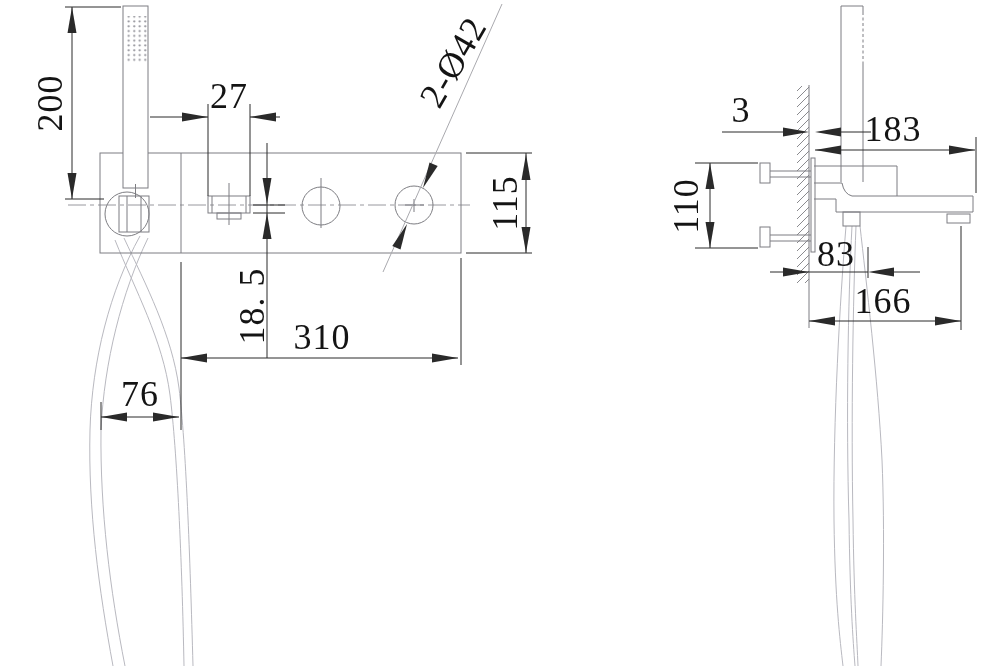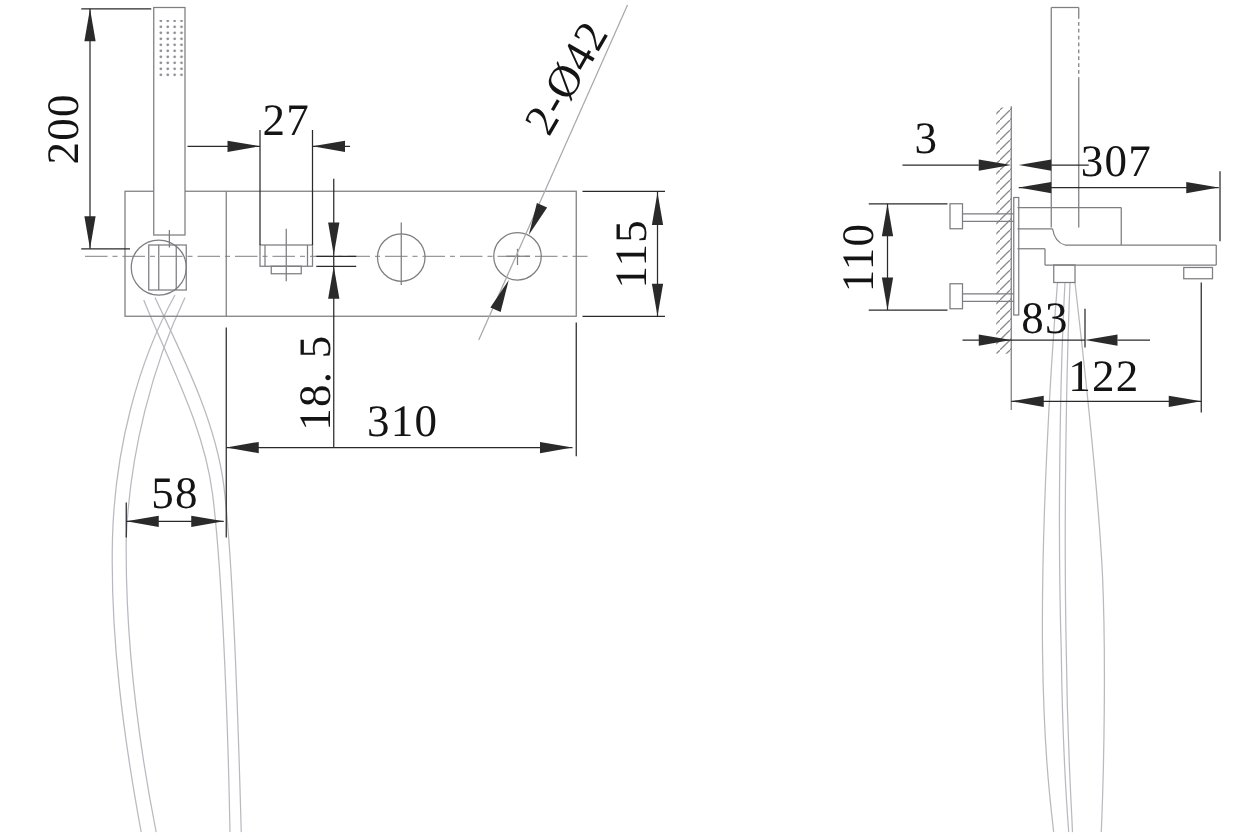--- a/index.html
+++ b/index.html
@@ -201,21 +201,21 @@
       <path d="M961,321 L935,316.5 L935,325.5 Z"></path>
     </g>
   </svg>
 
   <span class="dim rot90" style="left:50px;top:103px">200</span>
   <span class="dim" style="left:229px;top:96px">27</span>
   <span class="dim rot60" style="left:453px;top:62px">2-Ø42</span>
   <span class="dim rot90" style="left:505px;top:203px">115</span>
   <span class="dim rot90" style="left:252px;top:306px">18. 5</span>
   <span class="dim" style="left:322px;top:337px">310</span>
-  <span class="dim" style="left:140px;top:394px">58</span>
+  <span class="dim" style="left:140px;top:394px">76</span>
 
   <span class="dim" style="left:741px;top:110px">3</span>
-  <span class="dim" style="left:893px;top:129px">307</span>
+  <span class="dim" style="left:893px;top:129px">183</span>
   <span class="dim rot90" style="left:686px;top:206px">110</span>
   <span class="dim" style="left:836px;top:254px">83</span>
-  <span class="dim" style="left:883px;top:301px">122</span>
+  <span class="dim" style="left:883px;top:301px">166</span>
 
 </div>
 
 </body></html>

